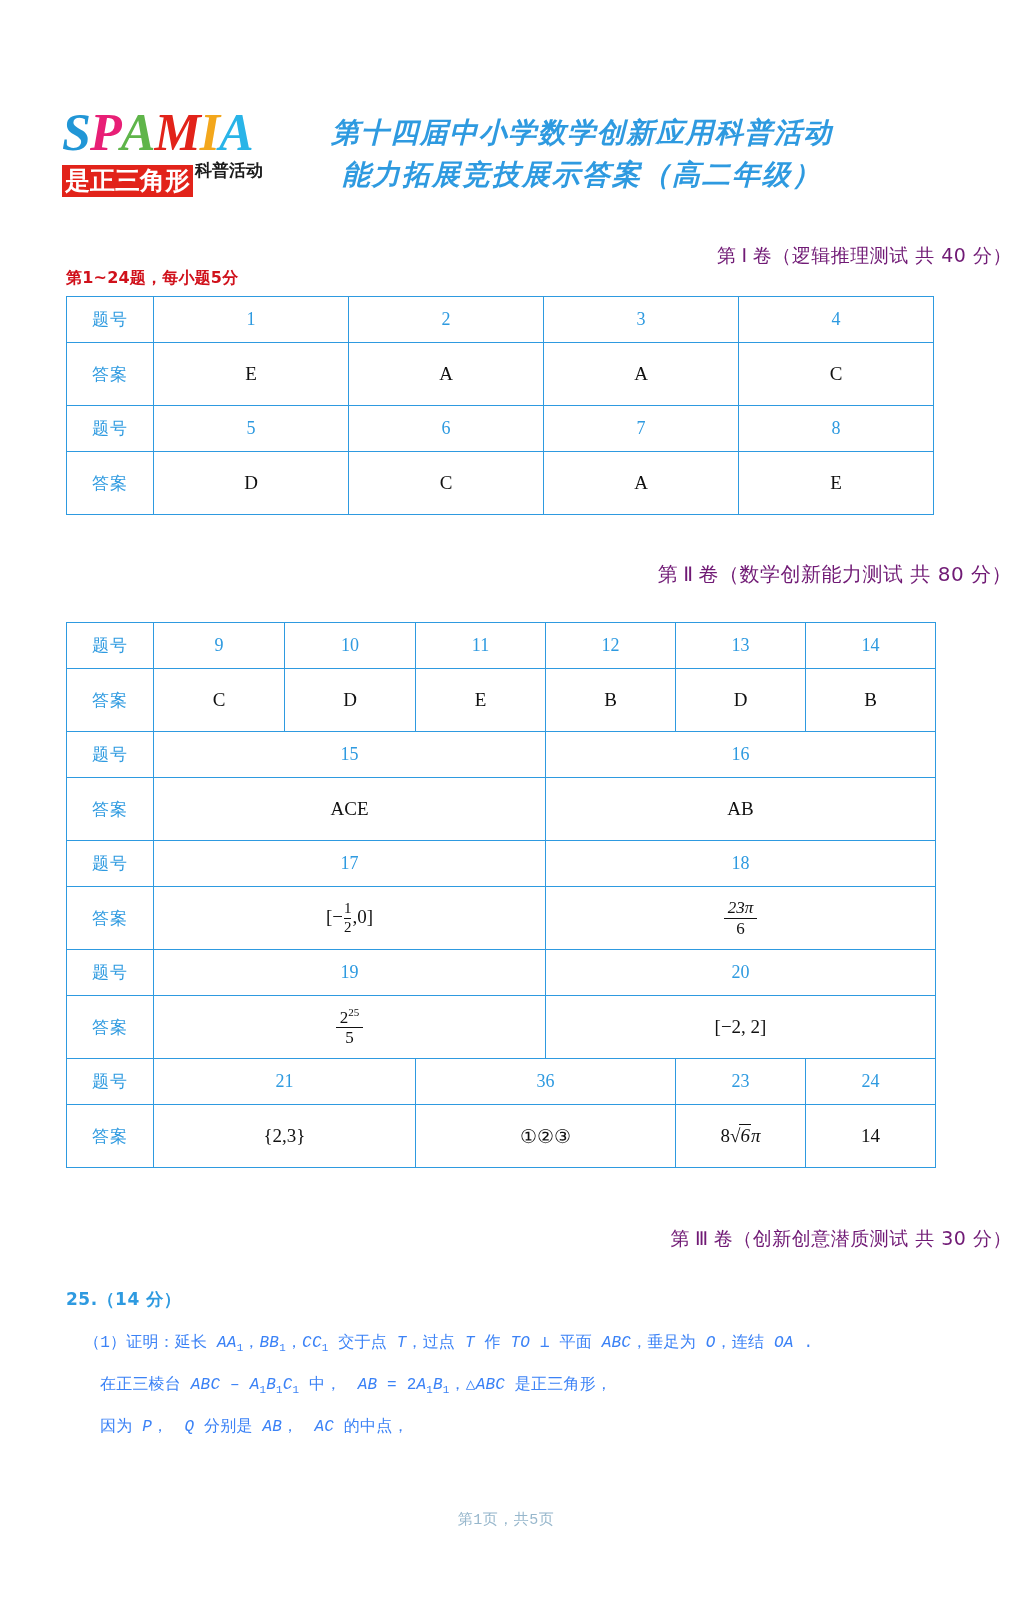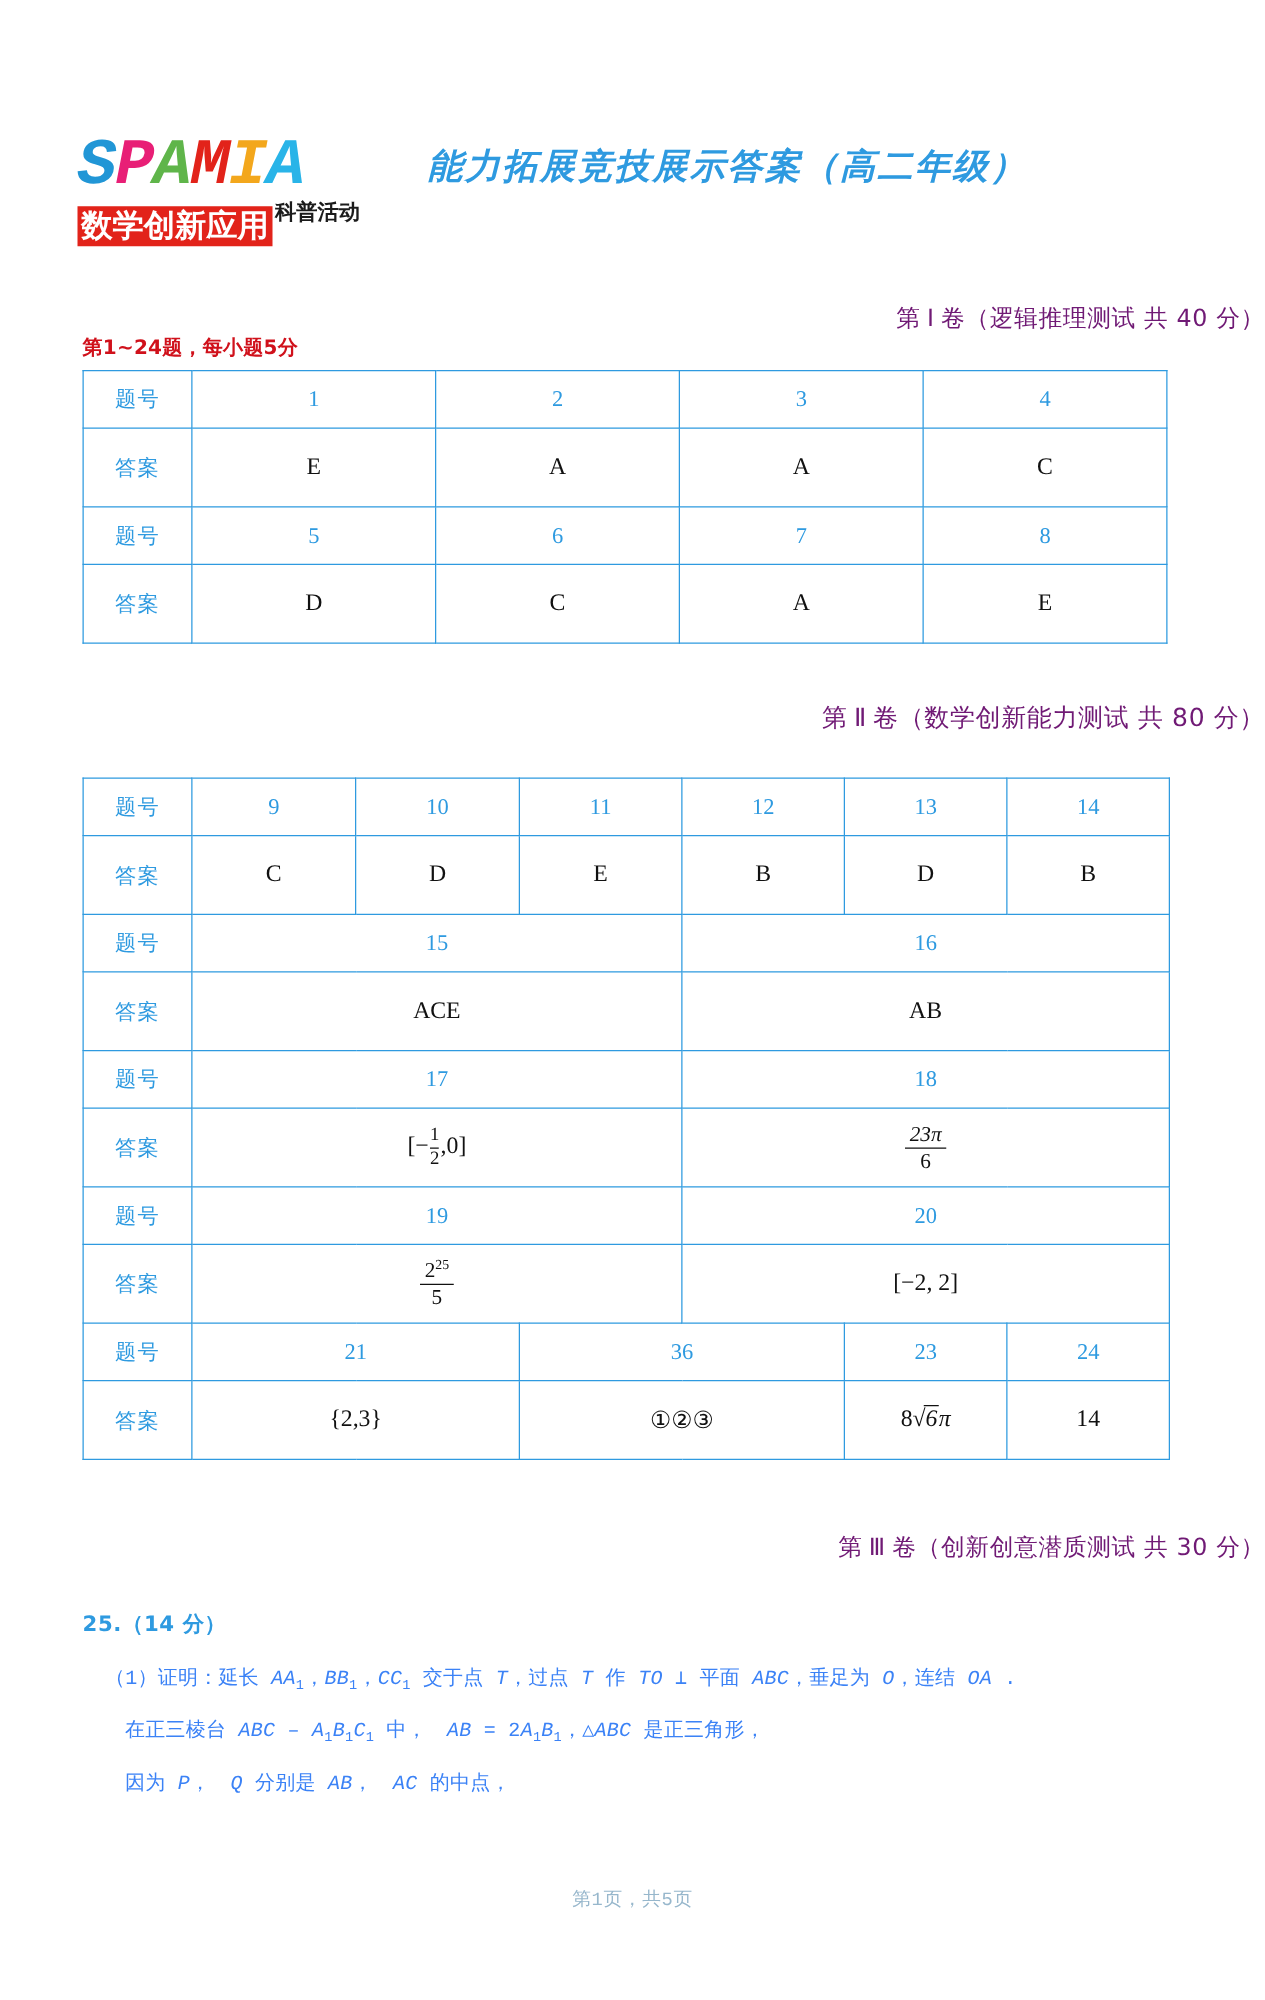--- a/index.html
+++ b/index.html
@@ -24,21 +24,21 @@
     height: 215px;
   }
   .logo {
     position: absolute;
     left: 62px;
     top: 105px;
     width: 230px;
     height: 95px;
   }
   .logo-word {
-    font-family: Liberation Mono, monospace;
+    font-family: Liberation Serif, serif;
     font-weight: bold;
     font-size: 52px;
     letter-spacing: -1px;
     line-height: 56px;
     white-space: nowrap;
     font-style: italic;
   }
   .logo-word span { display: inline-block; }
   .lg-s { color: #2196d6; }
   .lg-p { color: #e81f76; }
@@ -224,26 +224,27 @@
   }
 </style>
 </head>
 <body>
 
 <div class="header">
 
   <div class="logo">
     <div class="logo-word"><span class="lg-s">S</span><span class="lg-p">P</span><span class="lg-a1">A</span><span class="lg-m">M</span><span class="lg-i">I</span><span class="lg-a2">A</span></div>
     <div class="logo-cn">
-      <div class="logo-cn-main">数学创新应用</div>
+      <div class="logo-cn-main">是正三角形</div>
       <div class="logo-cn-sub">科普活动</div>
     </div>
   </div>
 
   <div class="title-block">
+    <div class="title-line l1">第十四届中小学数学创新应用科普活动</div>
     <div class="title-line l2">能力拓展竞技展示答案（高二年级）</div>
   </div>
 </div>
 
 <div class="sec-head" id="sec1"><span>第</span><span class="rn">Ⅰ</span><span>卷（逻辑推理测试 共 40 分）</span></div>
 
 <div class="sub-note">第1~24题，每小题5分</div>
 
 <table class="ans" id="table1">
   <tbody>

